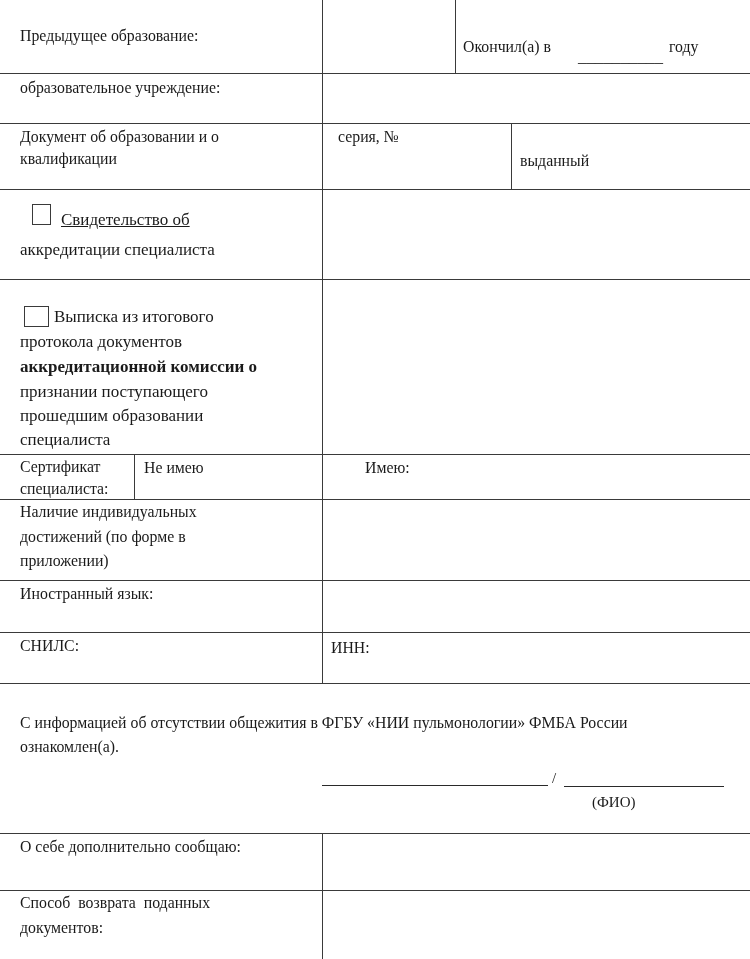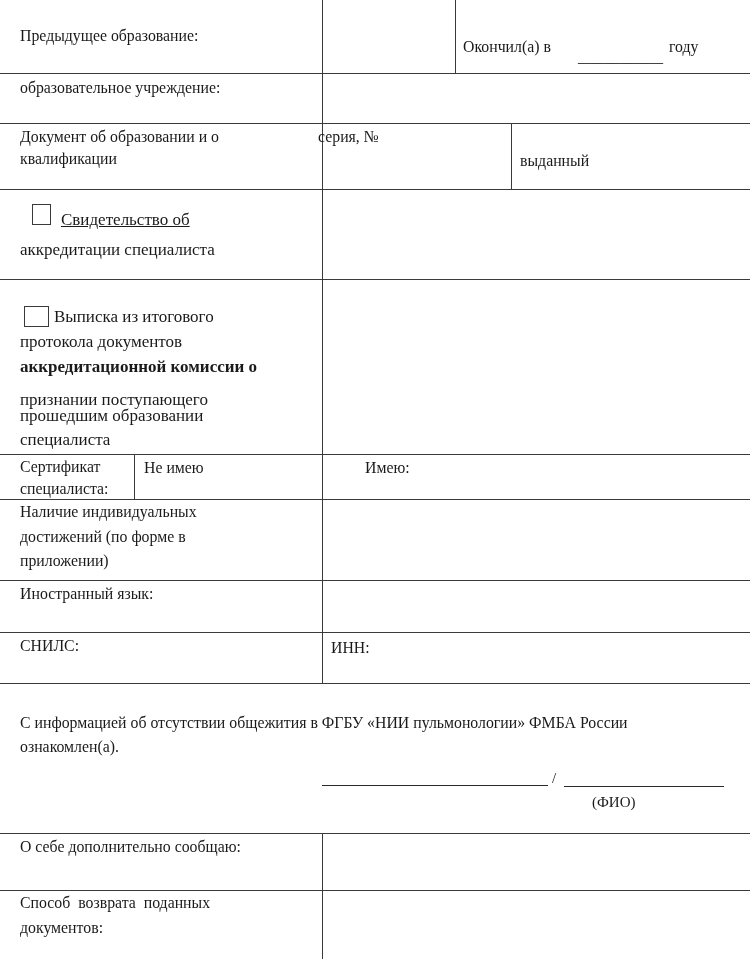--- a/index.html
+++ b/index.html
@@ -46,37 +46,37 @@
   <span class="t cond" style="left:7px; top:35px;">Окончил(а) в</span>
   <span class="t" style="left:122px; top:45px;">__________</span>
   <span class="t cond" style="left:213px; top:35px;">году</span>
 </div>
 
 <div class="t cond" style="left:20px; top:76px;">образовательное учреждение:</div>
 <div class="cell" style="left:323px; top:74px; width:427px; height:49px;"></div>
 
 <div class="t cond" style="left:20px; top:125px;">Документ об образовании и о</div>
 <div class="t cond" style="left:20px; top:147px;">квалификации</div>
-<div class="cell" style="left:310px; top:124px; width:188px; height:65px;">
+<div class="cell" style="left:330px; top:124px; width:188px; height:65px;">
   <span class="t cond" style="left:8px; top:1px;">серия, №</span>
 </div>
 <div class="cell" style="left:512px; top:124px; width:238px; height:65px;margin-top:24px;">
   <span class="t cond" style="left:8px; top:1px;">выданный</span>
 </div>
 
 <div class="cb" style="left:32px; top:204px;"></div>
 <div class="t" style="left:61px; top:208px;text-decoration:underline;">Свидетельство об</div>
 <div class="t" style="left:20px; top:238px;">аккредитации специалиста</div>
 <div class="cell" style="left:323px; top:190px; width:427px; height:89px;"></div>
 
 <div class="cb" style="left:24px; top:306px; width:23px;"></div>
 <div class="t" style="left:54px; top:305px;">Выписка из итогового</div>
 <div class="t" style="left:20px; top:330px;">протокола документов</div>
 <div class="t" style="left:20px; top:355px;font-weight:bold;">аккредитационной комиссии о</div>
-<div class="t" style="left:20px; top:380px;margin-top:8px;">признании поступающего</div>
+<div class="t" style="left:20px; top:380px;">признании поступающего</div>
 <div class="t" style="left:20px; top:404px;">прошедшим образовании</div>
 <div class="t" style="left:20px; top:428px;">специалиста</div>
 <div class="cell" style="left:323px; top:280px; width:427px; height:174px;"></div>
 
 <div class="t cond" style="left:20px; top:455px;">Сертификат</div>
 <div class="t cond" style="left:20px; top:477px;">специалиста:</div>
 <div class="cell" style="left:135px; top:455px; width:187px; height:44px;">
   <span class="t cond" style="left:9px; top:1px;">Не имею</span>
 </div>
 <div class="cell" style="left:323px; top:455px; width:427px; height:44px;">

